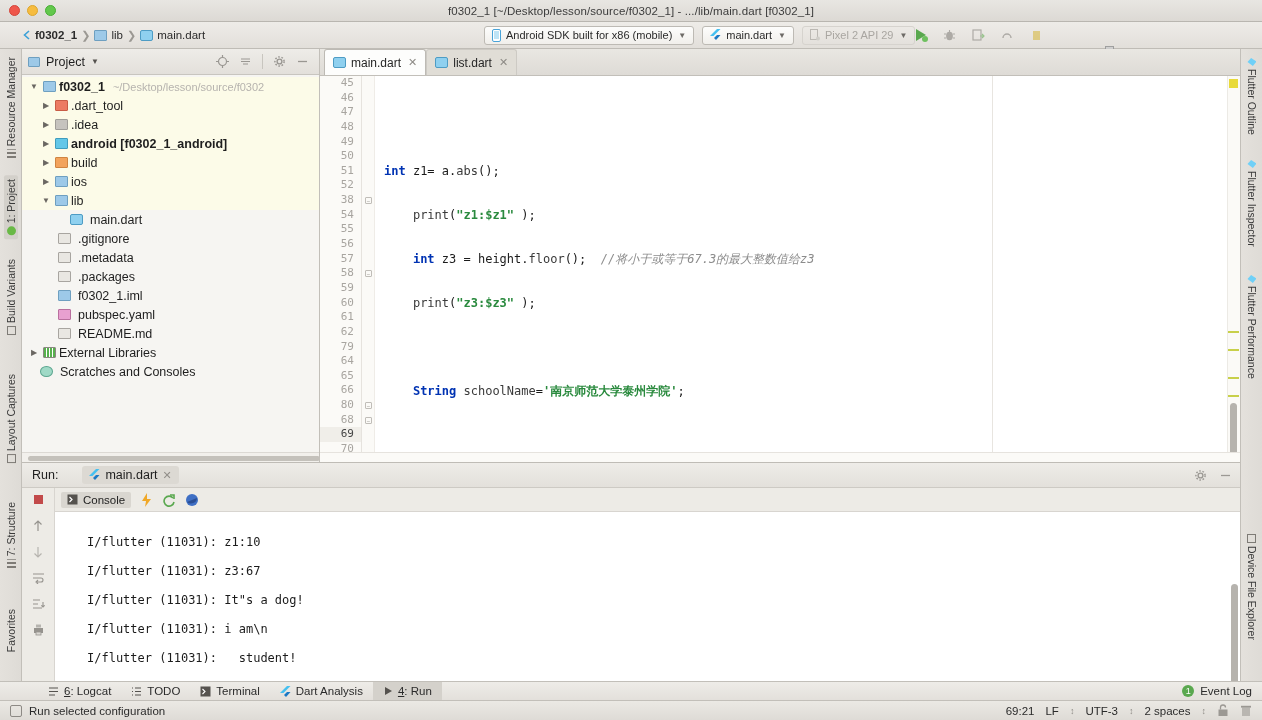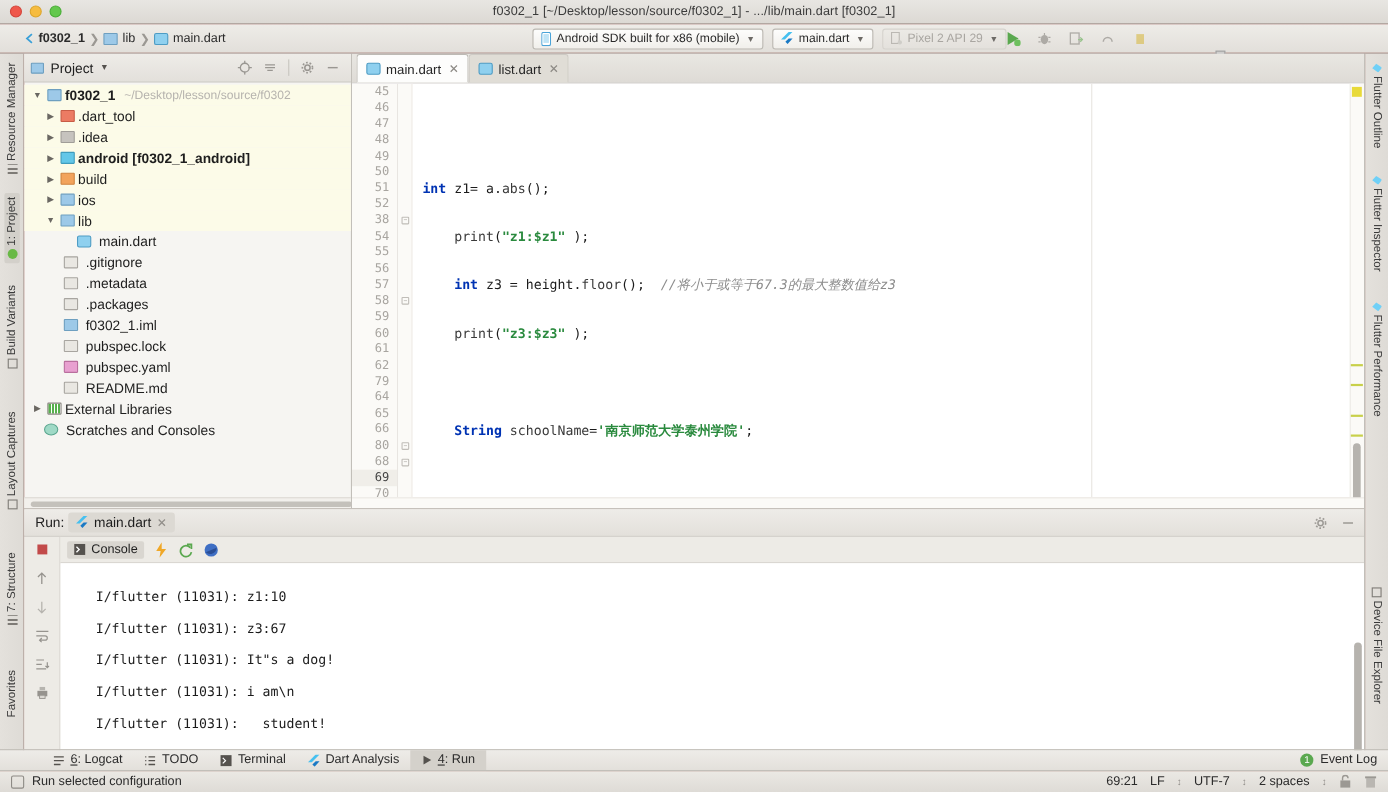--- a/index.html
+++ b/index.html
@@ -193,21 +193,21 @@
 
   .ed-hscroll{ height:10px; background:#fbfaf7; border-top:1px solid #e6e3de;}
 
   
   .runpanel{
     position:absolute; left:22px; right:22px; bottom:34px; height:224px;
     background:#f2f0ec; border-top:1px solid #bfbcb6;
     display:flex; flex-direction:column;
   }
   .run-head{
-    height:25px; display:flex; align-items:center; gap:4px; padding-left:10px;
+    height:25px; display:flex; align-items:center; gap:24px; padding-left:10px;
     background:linear-gradient(#eeece8,#e3e0db); border-bottom:1px solid #cdcac4;
     font-size:12.5px;
   }
   .run-tab{ display:flex; align-items:center; gap:5px; background:#dcd9d3; border-radius:3px; padding:2px 7px;}
   .run-head .rx{ color:#918e89; font-size:11px;}
   .run-head .rh-actions{ margin-left:auto; display:flex; gap:12px; padding-right:8px; opacity:.6;}
 
   .run-body{ flex:1; display:flex; overflow:hidden;}
   .run-ltools{
     width:33px; background:#edebe6; border-right:1px solid #d8d5d0;
@@ -489,24 +489,20 @@
         <span class="ic file"></span>
         <span class="tname" style="margin-left:4px">.metadata</span>
       </div>
       <div class="trow ind2">
         <span class="ic file"></span>
         <span class="tname" style="margin-left:4px">.packages</span>
       </div>
       <div class="trow ind2">
         <span class="ic folder"></span>
         <span class="tname" style="margin-left:4px">f0302_1.iml</span>
-      </div>
-      <div class="trow ind2">
-        <span class="ic file"></span>
-        <span class="tname" style="margin-left:4px">pubspec.lock</span>
       </div>
       <div class="trow ind2">
         <span class="ic yaml"></span>
         <span class="tname" style="margin-left:4px">pubspec.yaml</span>
       </div>
       <div class="trow ind2">
         <span class="ic file"></span>
         <span class="tname" style="margin-left:4px">README.md</span>
       </div>
       <div class="trow">
@@ -792,21 +788,21 @@
 
   <div class="statusbar">
     <div class="sb-left">
       <span class="mini"></span>
       <span>Run selected configuration</span>
     </div>
     <div class="sb-right">
       <span>69:21</span>
       <span>LF</span>
       <span class="sep">↕</span>
-      <span>UTF-7</span>
+      <span>UTF-3</span>
       <span class="sep">↕</span>
       <span>2 spaces</span>
       <span class="sep">↕</span>
       <span>
         <svg width="12" height="13" viewBox="0 0 12 13">
             <rect x="1.5" y="5.5" width="9" height="6.5" fill="#9b9893"></rect>
             <path d="M3.5 5.5 V3.5 a2.5 2.5 0 0 1 5 0" stroke="#9b9893" stroke-width="1.3" fill="none"></path>
           </svg>
       </span>
       <span>

